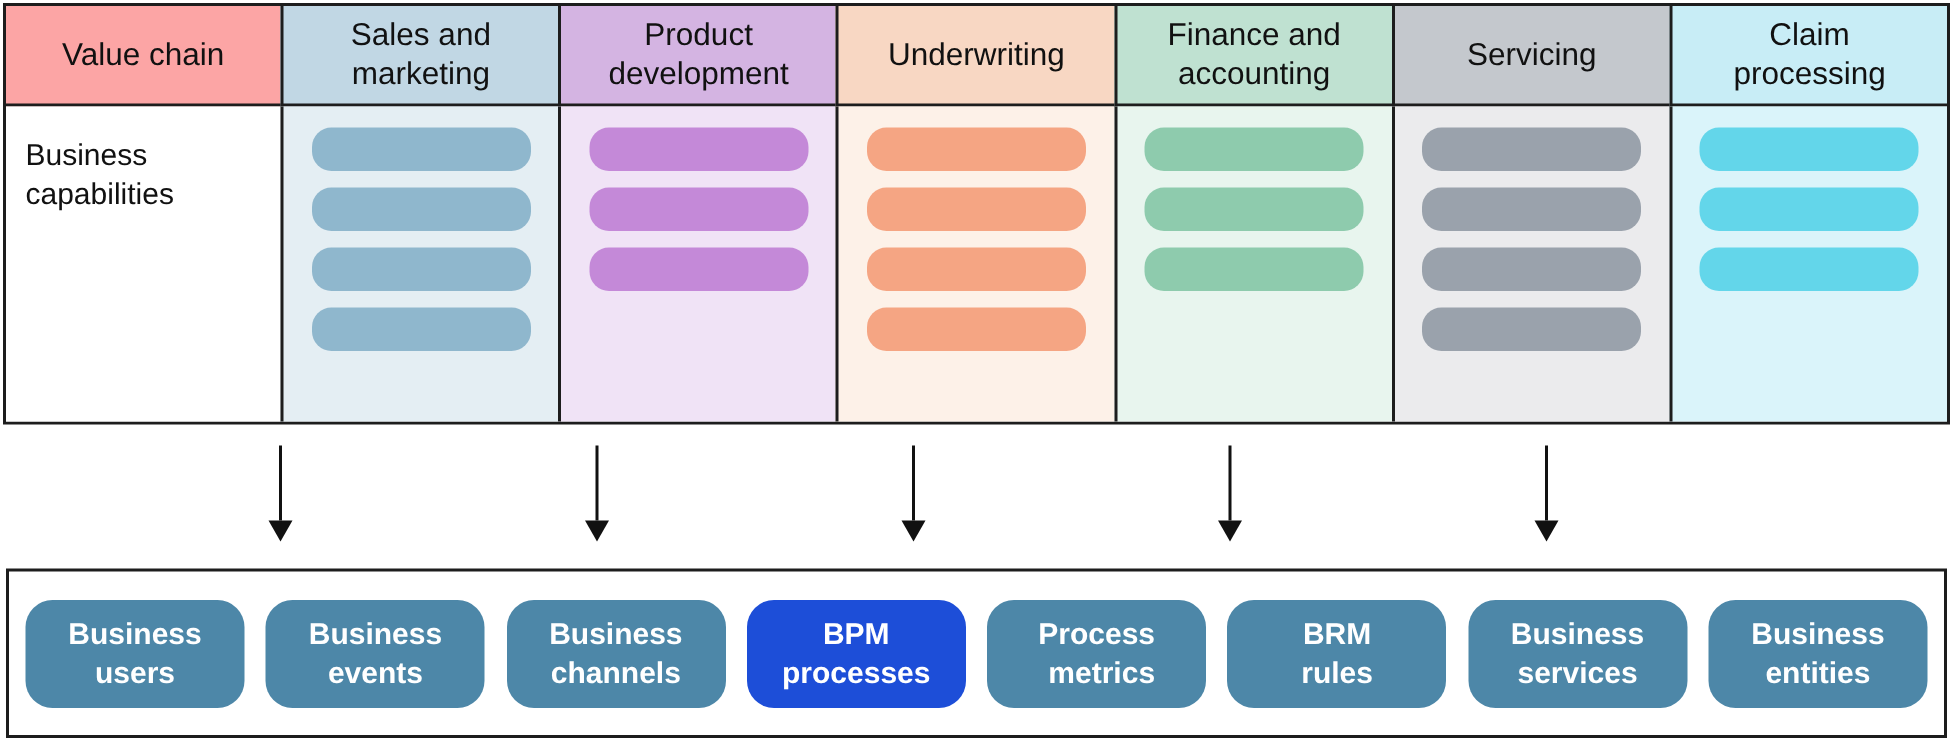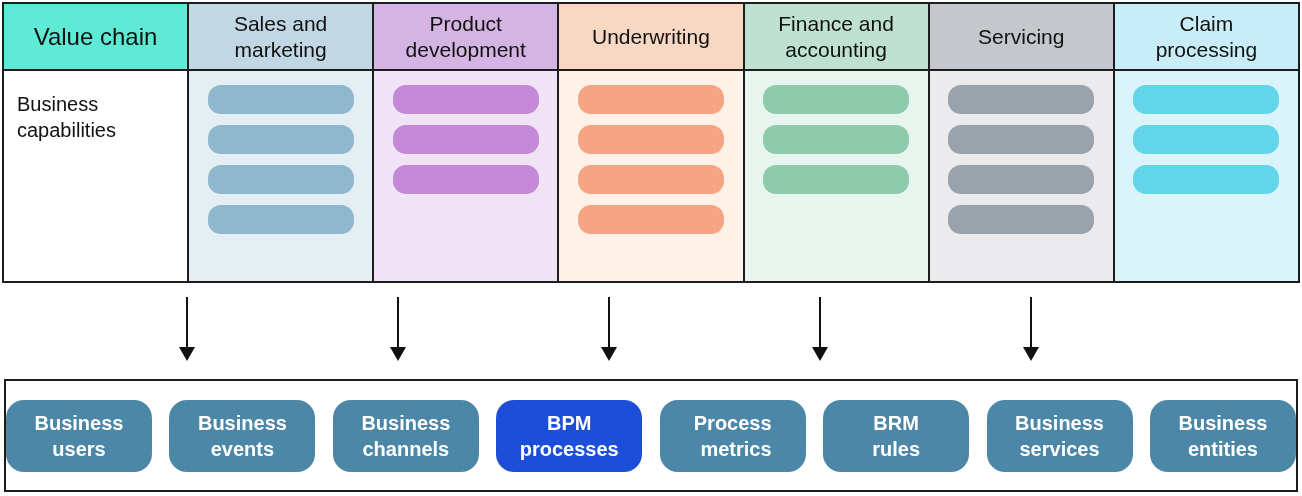--- a/index.html
+++ b/index.html
@@ -20,23 +20,23 @@
     box-sizing: border-box;
     display: grid;
     grid-template-columns: 183px repeat(6, 1fr);
     grid-template-rows: 67px 1fr;
     background: #fff;
   }
   .cell { box-sizing: border-box; }
   .corner {
     grid-row: 1; grid-column: 1;
     display: flex; align-items: center; justify-content: center;
-    font-size: 24px;
+    font-size: 21px;
     border-bottom: 2px solid #1d1d1d;
-    background: #5eead4;
+    background: #fca5a5;
   }
   .hdr {
     grid-row: 1;
     display: flex; align-items: center; justify-content: center;
     text-align: center;
     font-size: 21px; line-height: 1.22;
     white-space: pre-line;
     border-left: 2px solid #1d1d1d;
     border-bottom: 2px solid #1d1d1d;
   }
@@ -77,21 +77,21 @@
     margin: 0 auto;
   }
 
   
   .foundation {
     position: absolute; left: 4px; top: 379px;
     width: 1294px; height: 113px;
     border: 2px solid #1d1d1d;
     box-sizing: border-box;
     display: flex; align-items: center; justify-content: space-between;
-    padding: 0 0;
+    padding: 0 11px;
     background: #fff;
   }
   .fbox {
     width: 146px; height: 72px;
     border-radius: 18px;
     color: #fff;
     font-weight: bold;
     font-size: 20px; line-height: 26px;
     display: flex; align-items: center; justify-content: center;
     text-align: center;

